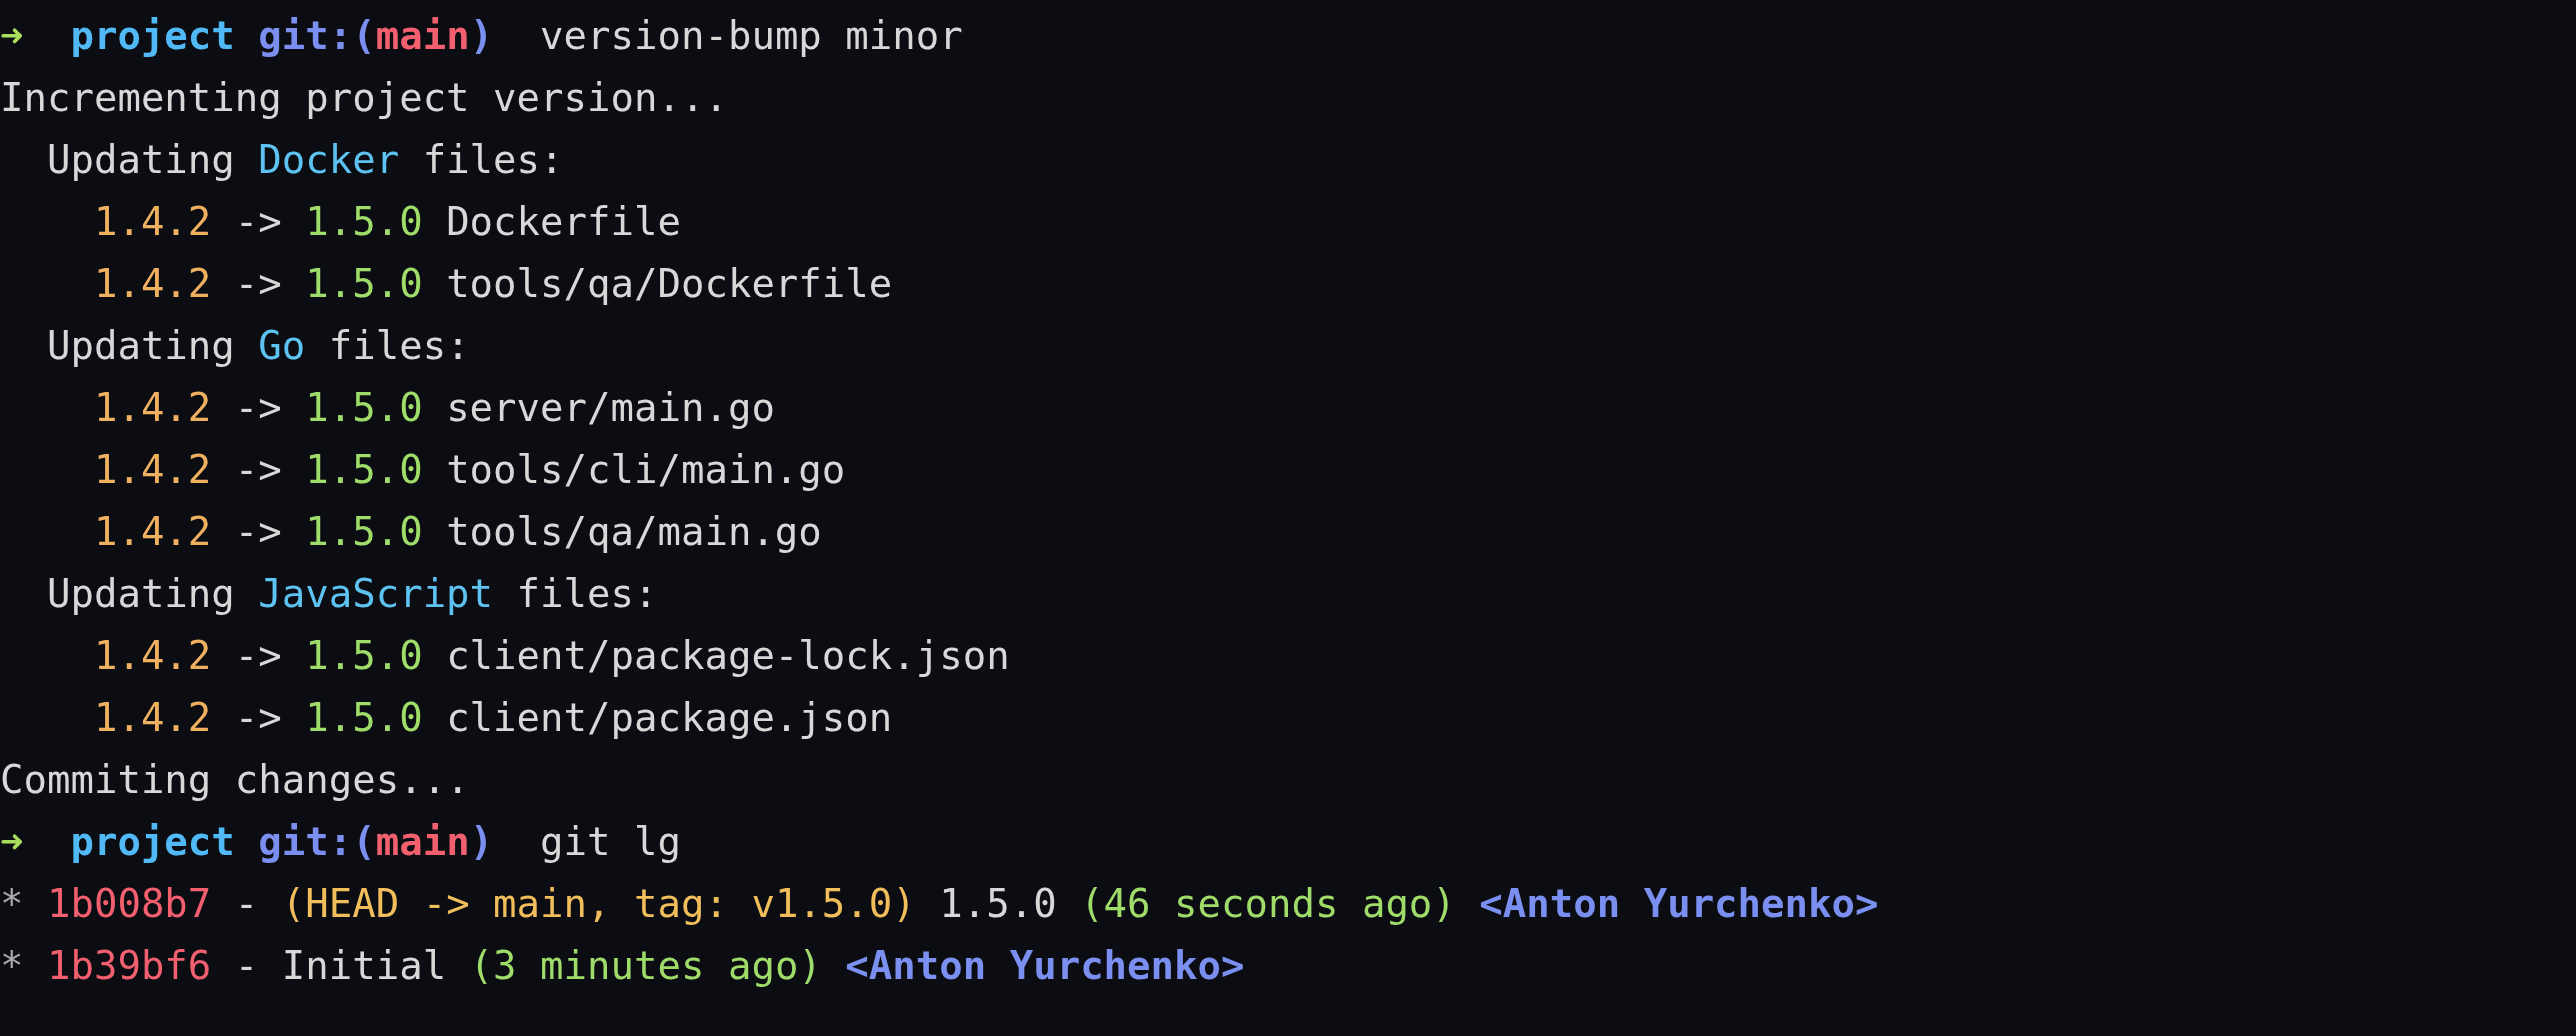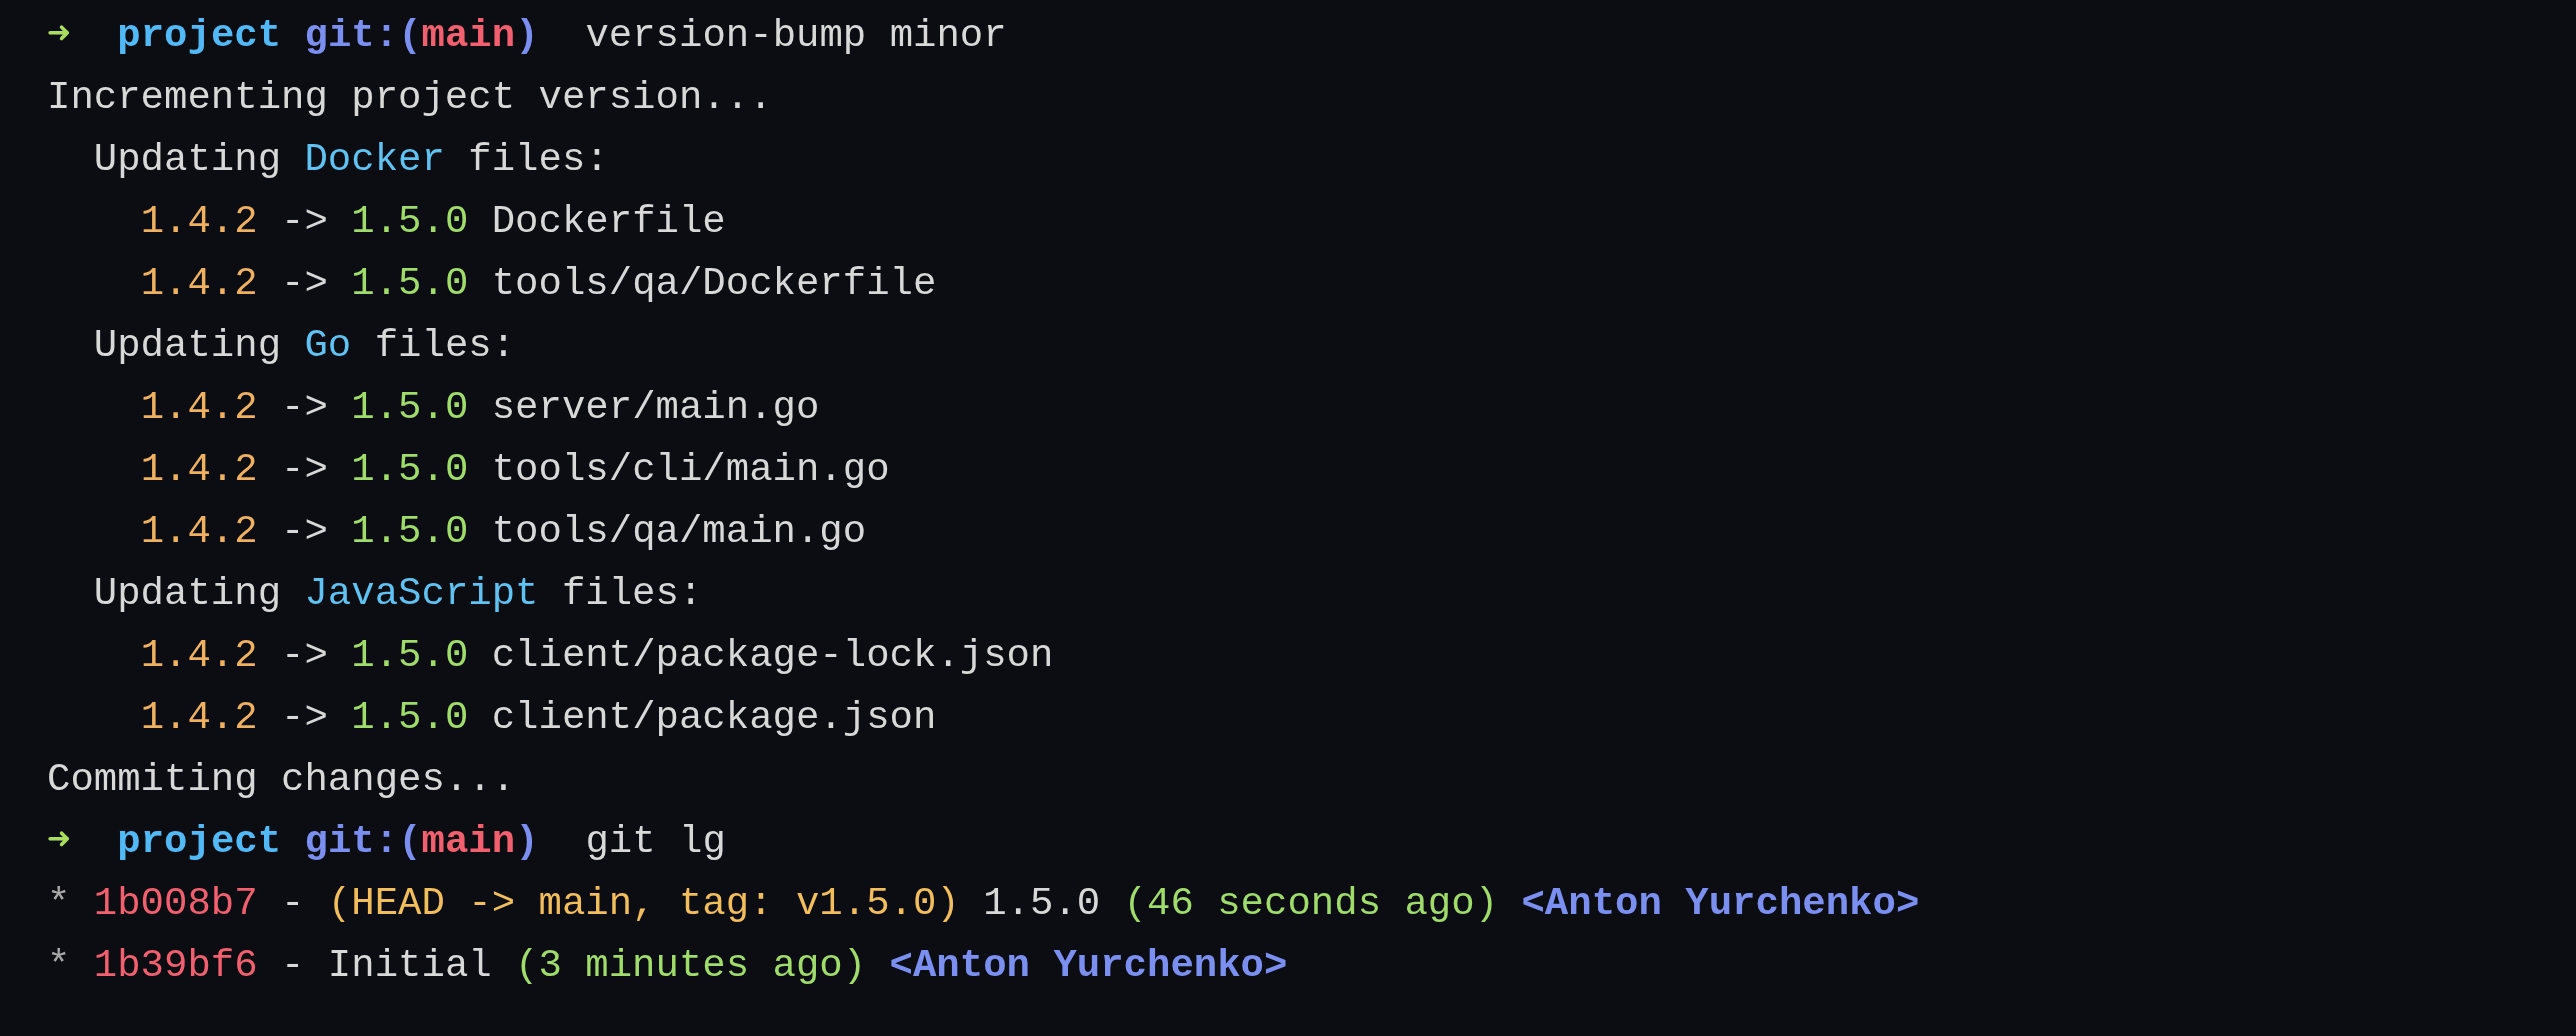--- a/index.html
+++ b/index.html
@@ -22,23 +22,21 @@
     padding: 5.4px 0 0 0;
     font-size: 39px;
     line-height: 62px;
     letter-spacing: 0px;
     white-space: pre;
     color: #d8d8d8;
   }
   .line {
     white-space: pre;
     height: 62px;
-    padding-left: 47px;
     box-sizing: border-box;
-    font-family: Liberation Mono, monospace;
   }
   .seg { white-space: pre; }
   .b { font-weight: bold; }
 </style>
 </head>
 <body style="background: rgb(11, 13, 18);">
 
 <div id="terminal" style="background: rgb(11, 13, 18); color: rgb(216, 216, 216);"><div class="line"><span class="seg b" style="color: rgb(169, 221, 94);">➜</span><span class="seg" style="color: rgb(216, 216, 216);">  </span><span class="seg b" style="color: rgb(82, 185, 247);">project</span><span class="seg" style="color: rgb(216, 216, 216);"> </span><span class="seg b" style="color: rgb(123, 143, 240);">git:</span><span class="seg b" style="color: rgb(123, 143, 240);">(</span><span class="seg b" style="color: rgb(242, 95, 110);">main</span><span class="seg b" style="color: rgb(123, 143, 240);">)</span><span class="seg" style="color: rgb(216, 216, 216);">  version-bump minor</span></div><div class="line"><span class="seg" style="color: rgb(216, 216, 216);">Incrementing project version...</span></div><div class="line"><span class="seg" style="color: rgb(216, 216, 216);">  Updating </span><span class="seg" style="color: rgb(94, 195, 242);">Docker</span><span class="seg" style="color: rgb(216, 216, 216);"> files:</span></div><div class="line"><span class="seg" style="color: rgb(216, 216, 216);">    </span><span class="seg" style="color: rgb(239, 177, 96);">1.4.2</span><span class="seg" style="color: rgb(216, 216, 216);"> -&gt; </span><span class="seg" style="color: rgb(159, 220, 106);">1.5.0</span><span class="seg" style="color: rgb(216, 216, 216);"> Dockerfile</span></div><div class="line"><span class="seg" style="color: rgb(216, 216, 216);">    </span><span class="seg" style="color: rgb(239, 177, 96);">1.4.2</span><span class="seg" style="color: rgb(216, 216, 216);"> -&gt; </span><span class="seg" style="color: rgb(159, 220, 106);">1.5.0</span><span class="seg" style="color: rgb(216, 216, 216);"> tools/qa/Dockerfile</span></div><div class="line"><span class="seg" style="color: rgb(216, 216, 216);">  Updating </span><span class="seg" style="color: rgb(94, 195, 242);">Go</span><span class="seg" style="color: rgb(216, 216, 216);"> files:</span></div><div class="line"><span class="seg" style="color: rgb(216, 216, 216);">    </span><span class="seg" style="color: rgb(239, 177, 96);">1.4.2</span><span class="seg" style="color: rgb(216, 216, 216);"> -&gt; </span><span class="seg" style="color: rgb(159, 220, 106);">1.5.0</span><span class="seg" style="color: rgb(216, 216, 216);"> server/main.go</span></div><div class="line"><span class="seg" style="color: rgb(216, 216, 216);">    </span><span class="seg" style="color: rgb(239, 177, 96);">1.4.2</span><span class="seg" style="color: rgb(216, 216, 216);"> -&gt; </span><span class="seg" style="color: rgb(159, 220, 106);">1.5.0</span><span class="seg" style="color: rgb(216, 216, 216);"> tools/cli/main.go</span></div><div class="line"><span class="seg" style="color: rgb(216, 216, 216);">    </span><span class="seg" style="color: rgb(239, 177, 96);">1.4.2</span><span class="seg" style="color: rgb(216, 216, 216);"> -&gt; </span><span class="seg" style="color: rgb(159, 220, 106);">1.5.0</span><span class="seg" style="color: rgb(216, 216, 216);"> tools/qa/main.go</span></div><div class="line"><span class="seg" style="color: rgb(216, 216, 216);">  Updating </span><span class="seg" style="color: rgb(94, 195, 242);">JavaScript</span><span class="seg" style="color: rgb(216, 216, 216);"> files:</span></div><div class="line"><span class="seg" style="color: rgb(216, 216, 216);">    </span><span class="seg" style="color: rgb(239, 177, 96);">1.4.2</span><span class="seg" style="color: rgb(216, 216, 216);"> -&gt; </span><span class="seg" style="color: rgb(159, 220, 106);">1.5.0</span><span class="seg" style="color: rgb(216, 216, 216);"> client/package-lock.json</span></div><div class="line"><span class="seg" style="color: rgb(216, 216, 216);">    </span><span class="seg" style="color: rgb(239, 177, 96);">1.4.2</span><span class="seg" style="color: rgb(216, 216, 216);"> -&gt; </span><span class="seg" style="color: rgb(159, 220, 106);">1.5.0</span><span class="seg" style="color: rgb(216, 216, 216);"> client/package.json</span></div><div class="line"><span class="seg" style="color: rgb(216, 216, 216);">Commiting changes...</span></div><div class="line"><span class="seg b" style="color: rgb(169, 221, 94);">➜</span><span class="seg" style="color: rgb(216, 216, 216);">  </span><span class="seg b" style="color: rgb(82, 185, 247);">project</span><span class="seg" style="color: rgb(216, 216, 216);"> </span><span class="seg b" style="color: rgb(123, 143, 240);">git:</span><span class="seg b" style="color: rgb(123, 143, 240);">(</span><span class="seg b" style="color: rgb(242, 95, 110);">main</span><span class="seg b" style="color: rgb(123, 143, 240);">)</span><span class="seg" style="color: rgb(216, 216, 216);">  git lg</span></div><div class="line"><span class="seg" style="color: rgb(168, 168, 168);">* </span><span class="seg" style="color: rgb(242, 95, 110);">1b008b7</span><span class="seg" style="color: rgb(216, 216, 216);"> - </span><span class="seg" style="color: rgb(242, 189, 91);">(HEAD -&gt; main, tag: v1.5.0)</span><span class="seg" style="color: rgb(216, 216, 216);"> 1.5.0 </span><span class="seg" style="color: rgb(159, 220, 106);">(46 seconds ago)</span><span class="seg" style="color: rgb(216, 216, 216);"> </span><span class="seg b" style="color: rgb(123, 143, 240);">&lt;Anton Yurchenko&gt;</span></div><div class="line"><span class="seg" style="color: rgb(168, 168, 168);">* </span><span class="seg" style="color: rgb(242, 95, 110);">1b39bf6</span><span class="seg" style="color: rgb(216, 216, 216);"> - </span><span class="seg" style="color: rgb(216, 216, 216);">Initial </span><span class="seg" style="color: rgb(159, 220, 106);">(3 minutes ago)</span><span class="seg" style="color: rgb(216, 216, 216);"> </span><span class="seg b" style="color: rgb(123, 143, 240);">&lt;Anton Yurchenko&gt;</span></div></div>
 
 

